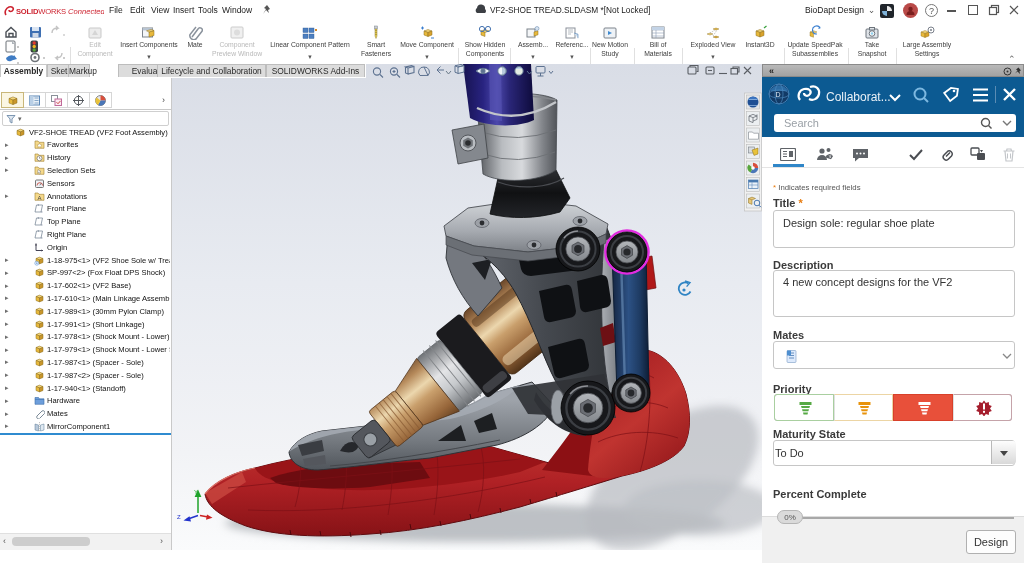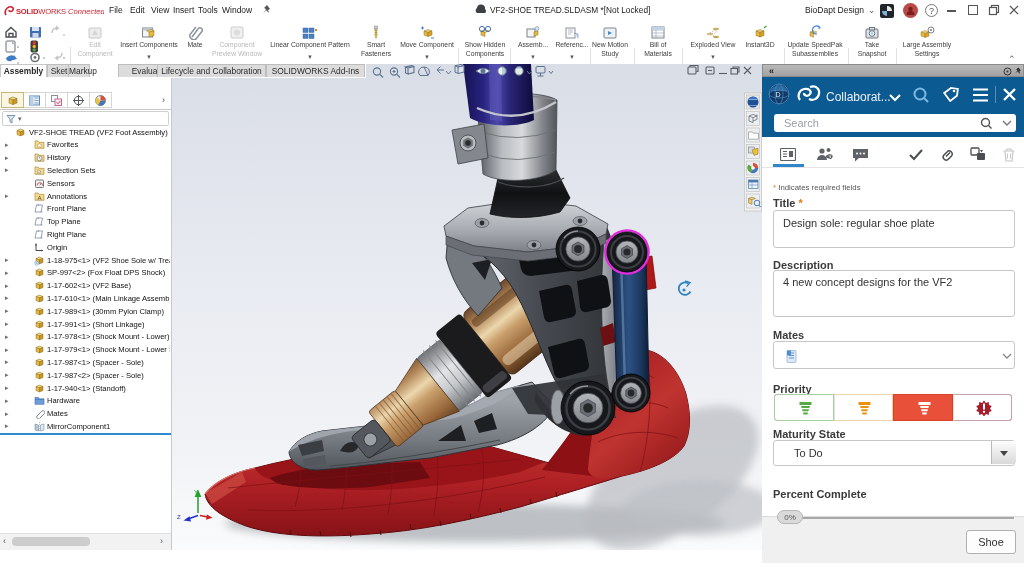--- a/index.html
+++ b/index.html
@@ -935,26 +935,26 @@
  </div>
  <div class="abs" style="left:191px;top:330px;width:59px;height:27px;border:1px solid #c5a3a9;border-radius:0 3px 3px 0;border-left:1px solid #e0e0e0;box-sizing:border-box">
   <svg class="abs" style="left:22px;top:5px" width="16" height="16" viewBox="0 0 16 16">
           <path d="M8,0.5 l1.9,2.4 l2.9,-0.9 l0.2,3 l2.8,1.1 l-1.8,2.4 l1.8,2.4 l-2.8,1.1 l-0.2,3 l-2.9,-0.9 l-1.9,2.4 l-1.9,-2.4 l-2.9,0.9 l-0.2,-3 l-2.8,-1.1 l1.8,-2.4 l-1.8,-2.4 l2.8,-1.1 l0.2,-3 l2.9,0.9 Z" fill="#a51d2d"></path>
           <rect x="7" y="3.5" width="2" height="6" fill="#fff"></rect>
           <rect x="7" y="10.8" width="2" height="2" fill="#fff"></rect>
         </svg>
  </div>
  <div class="flabel" style="top:364px">Maturity State</div>
  <div class="fbox" style="top:376px;height:26px">
-  <div style="margin:6px 0 0 20px">To Do</div>
+  <div style="margin:6px 0 0 1px">To Do</div>
   <div class="abs" style="left:217px;top:0;width:24px;height:23px;background:linear-gradient(#fdfdfd,#d9d9d9);border-left:1px solid #b9b9b9;border-radius:0 3px 3px 0">
    <svg class="abs" style="left:7px;top:9px" width="10" height="7" viewBox="0 0 10 7">
             <path d="M1,1 L5,6 L9,1 Z" fill="#444"></path>
           </svg>
   </div>
  </div>
  <div class="flabel" style="top:424px">Percent Complete</div>
  <div class="abs" style="left:0;top:452px;width:262px;height:47px;background:#f0f0f0;border-top:1px solid #dcdcdc;box-sizing:border-box"></div>
  <div class="abs" style="left:40px;top:452.5px;width:212px;height:2px;background:#a8a8a8"></div>
  <div class="abs" style="left:15px;top:446px;width:26px;height:14px;background:#dadada;border:1px solid #b5b5b5;border-radius:7px;font-size:8px;color:#555;text-align:center;line-height:13px;box-sizing:border-box">0%</div>
- <div class="abs" style="left:204px;top:466px;width:50px;height:24px;background:#fdfdfd;border:1px solid #b0b0b0;border-radius:3px;font-size:11px;color:#333;text-align:center;line-height:22px;box-sizing:border-box">Shoe</div>
+ <div class="abs" style="left:204px;top:466px;width:50px;height:24px;background:#fdfdfd;border:1px solid #b0b0b0;border-radius:3px;font-size:11px;color:#333;text-align:center;line-height:22px;box-sizing:border-box">Design</div>
 </div>
 
 </div>
 </body></html>

